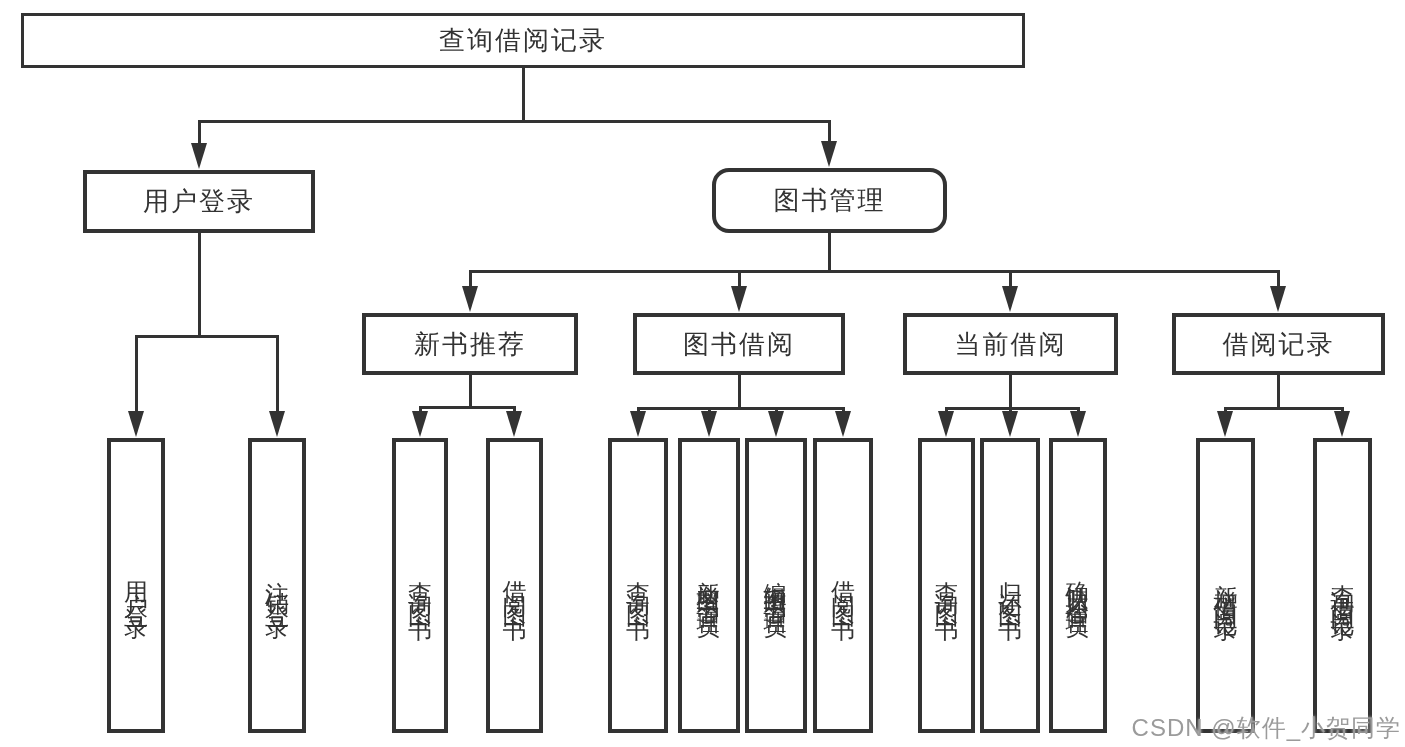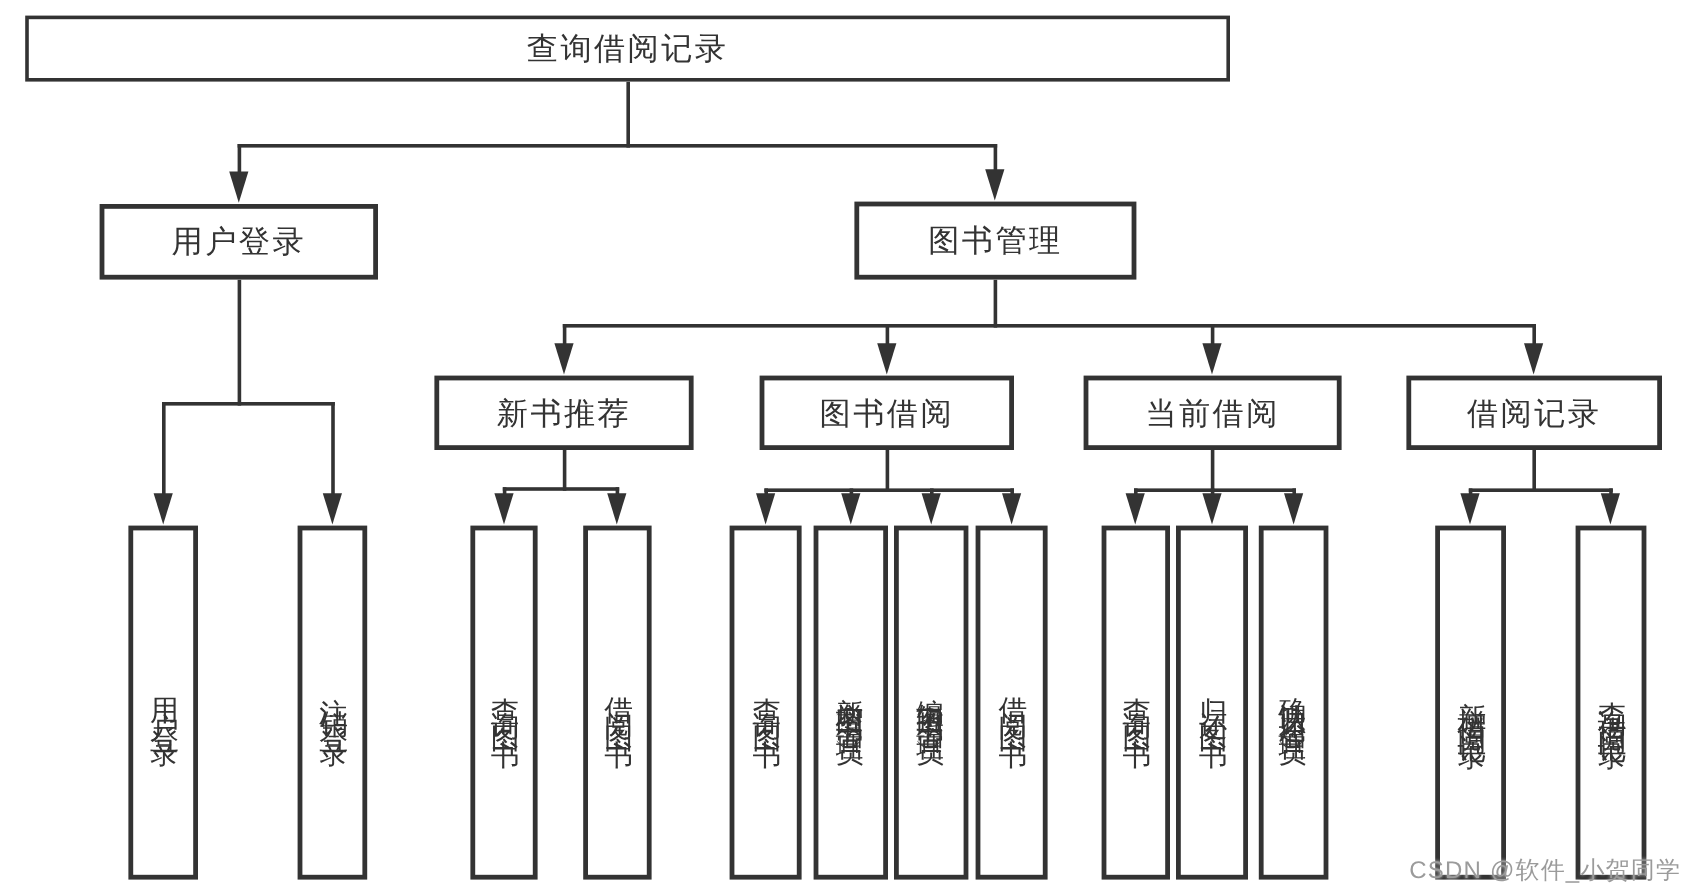--- a/index.html
+++ b/index.html
@@ -19,21 +19,21 @@
   .leaf{border-width:4px;}
   .leaf .lbl{
     writing-mode:vertical-rl;text-orientation:mixed;
     font-size:24px;white-space:nowrap;letter-spacing:12px;
   }
   .leaf.v6 .lbl{letter-spacing:7px;}
   .leaf.v9 .lbl{font-size:23px;letter-spacing:5px;}
   
   #b-root{left:21px;top:13px;width:1004px;height:55px;}
   #b-user-login{left:83px;top:170px;width:232px;height:63px;}
-  #b-book-mgmt{left:712px;top:168px;width:235px;height:65px;}
+  #b-book-mgmt{left:712px;top:168px;width:235px;height:65px;border-radius:17px;}
   #b-new-book{left:362px;top:313px;width:216px;height:62px;}
   #b-borrow{left:633px;top:313px;width:212px;height:62px;}
   #b-current{left:903px;top:313px;width:215px;height:62px;}
   #b-records{left:1172px;top:313px;width:213px;height:62px;}
   
   .leaf{top:438px;height:295px;}
   #l-ul-login{left:107px;width:58px;}
   #l-ul-logout{left:248px;width:58px;}
   #l-nb-query{left:392px;width:56px;}
   #l-nb-borrow{left:486px;width:57px;}
@@ -48,21 +48,21 @@
   #l-br-query{left:1313px;width:59px;}
   
   .line{position:absolute;background:#333333;z-index:1;}
   .tri{
     position:absolute;width:0;height:0;z-index:1;
     border-left:8.5px solid transparent;border-right:8.5px solid transparent;
     border-top:26px solid #333333;
   }
   .watermark{
     position:absolute;right:4px;top:712px;z-index:6;
-    font-size:20px;color:#9b9b9b;letter-spacing:1px;
+    font-size:24px;color:#9b9b9b;letter-spacing:1px;
     text-shadow:0 0 3px rgba(255,255,255,0.9);
   }
 </style>
 </head>
 <body>
 
 <div class="canvas">
 
   <div class="node root" id="b-root">
     <span class="lbl">查询借阅记录</span>

